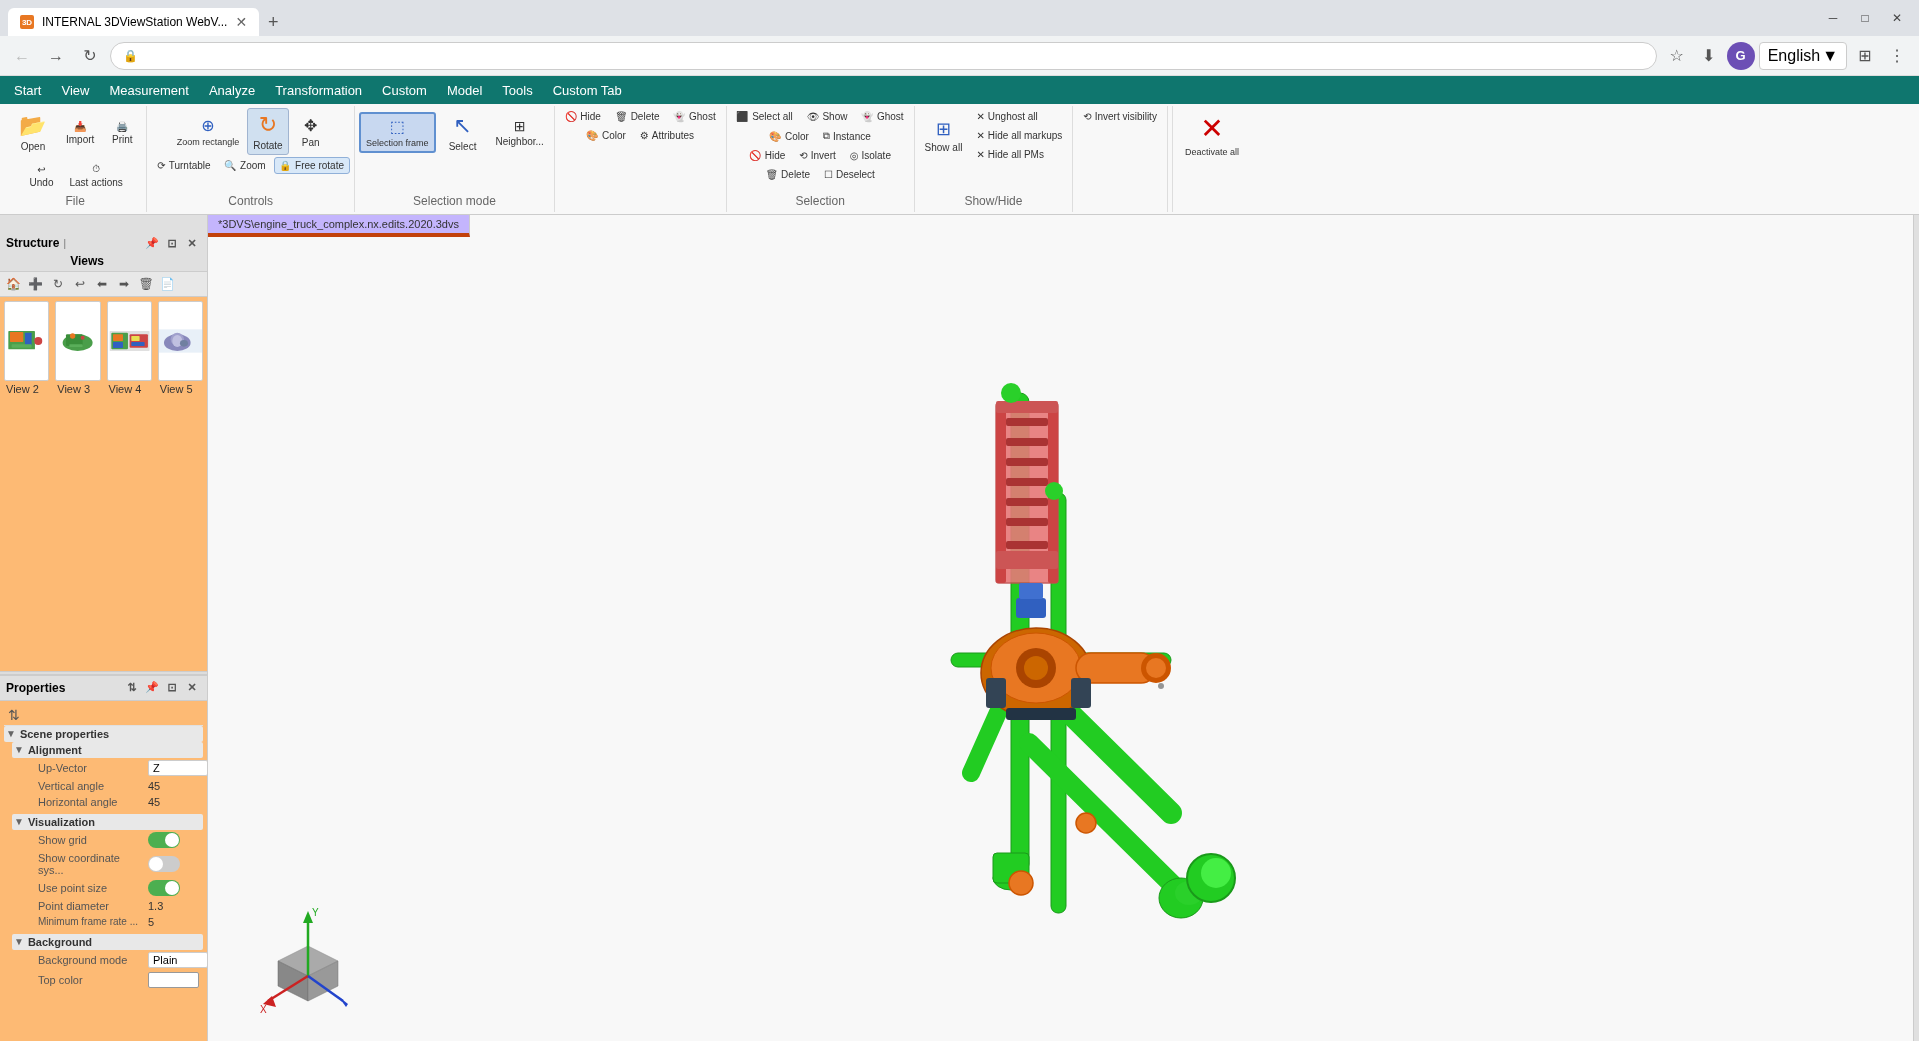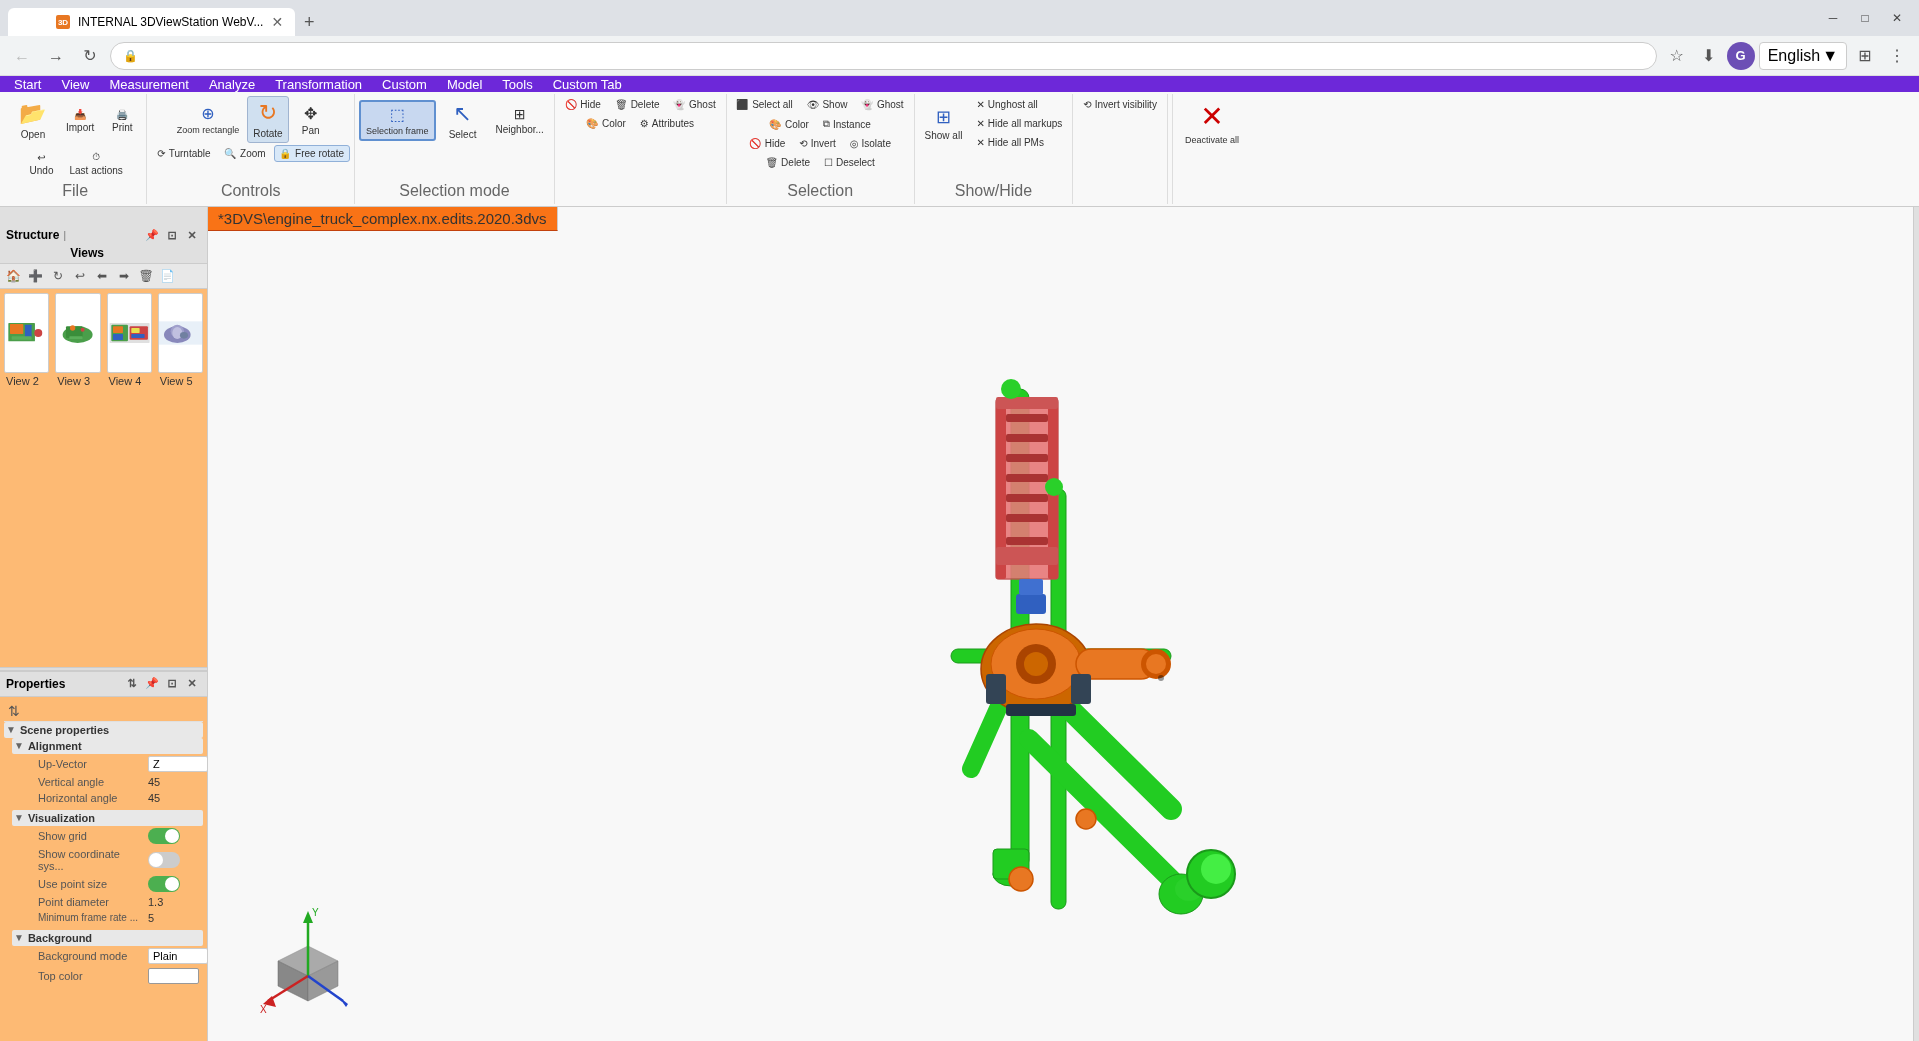--- a/index.html
+++ b/index.html
@@ -2,49 +2,49 @@
 <html><head>
   <meta charset="utf-8">
   <style>
     * { margin: 0; padding: 0; box-sizing: border-box; }
     body { font-family: 'Segoe UI', Arial, sans-serif; font-size: 12px; background: #f0f0f0; width: 1919px; height: 1041px; overflow: hidden; }
 
     
     .browser-titlebar { background: #dee1e6; height: 36px; display: flex; align-items: center; padding: 0 8px; gap: 8px; }
     .browser-tabs { display: flex; align-items: flex-end; height: 100%; padding-top: 6px; }
     .browser-tab { background: #fff; border-radius: 6px 6px 0 0; padding: 0 12px; height: 28px; display: flex; align-items: center; gap: 8px; font-size: 12px; min-width: 200px; }
-    .browser-tab .tab-favicon { width: 14px; height: 14px; background: #e87722; border-radius: 2px; display: flex; align-items: center; justify-content: center; font-size: 8px; color: white; flex-shrink: 0; margin-left: 36px; }
+    .browser-tab .tab-favicon { width: 14px; height: 14px; background: #e87722; border-radius: 2px; display: flex; align-items: center; justify-content: center; font-size: 8px; color: white; flex-shrink: 0; }
     .browser-tab .tab-close { margin-left: auto; cursor: pointer; color: #666; font-size: 14px; }
     .new-tab-btn { width: 28px; height: 28px; display: flex; align-items: center; justify-content: center; cursor: pointer; color: #555; font-size: 18px; }
     .window-controls { margin-left: auto; display: flex; gap: 4px; }
     .win-ctrl { width: 28px; height: 28px; display: flex; align-items: center; justify-content: center; cursor: pointer; border-radius: 4px; font-size: 12px; color: #444; }
 
     
     .browser-toolbar { background: #f1f3f4; height: 40px; display: flex; align-items: center; padding: 0 8px; gap: 6px; border-bottom: 1px solid #ddd; }
     .nav-btn { width: 28px; height: 28px; display: flex; align-items: center; justify-content: center; border-radius: 50%; cursor: pointer; color: #555; font-size: 16px; }
     .nav-btn.disabled { color: #bbb; cursor: default; }
     .address-bar { flex: 1; height: 28px; background: #fff; border: 1px solid #ccc; border-radius: 14px; display: flex; align-items: center; padding: 0 12px; font-size: 13px; color: #333; }
     .address-bar input { border: none; outline: none; flex: 1; font-size: 13px; background: transparent; }
     .toolbar-icons { display: flex; gap: 4px; }
     .toolbar-icon { width: 28px; height: 28px; display: flex; align-items: center; justify-content: center; cursor: pointer; border-radius: 50%; color: #555; font-size: 16px; }
     .profile-btn { width: 28px; height: 28px; border-radius: 50%; background: #6c4fb5; display: flex; align-items: center; justify-content: center; color: white; font-size: 13px; font-weight: bold; cursor: pointer; }
     .lang-btn { padding: 2px 8px; border: 1px solid #ccc; border-radius: 4px; background: white; cursor: pointer; font-size: 16px; display: flex; align-items: center; gap: 2px; }
 
     
     .app-container { width: 1919px; height: 965px; display: flex; flex-direction: column; background: #f0f0f0; }
 
     
-    .menu-bar { background: #6d28d9; height: 16px; display: flex; align-items: center; padding: 0 4px; }
+    .menu-bar { background: #0f766e; height: 28px; display: flex; align-items: center; padding: 0 4px; }
     .menu-item { padding: 4px 10px; color: white; cursor: pointer; font-size: 13px; border-radius: 3px; }
 
     
     .ribbon { background: #f8f8f8; border-bottom: 1px solid #ccc; display: flex; align-items: stretch; padding: 2px 4px; min-height: 80px; }
     .ribbon-group { display: flex; flex-direction: column; align-items: center; padding: 2px 4px; border-right: 1px solid #ddd; gap: 2px; }
     .ribbon-group:last-child { border-right: none; }
-    .ribbon-group-label { font-size: 16px; color: #666; margin-top: auto; padding-bottom: 2px; }
+    .ribbon-group-label { font-size: 12px; color: #666; margin-top: auto; padding-bottom: 2px; }
     .ribbon-row { display: flex; align-items: center; gap: 2px; }
     .ribbon-btn { display: flex; flex-direction: column; align-items: center; justify-content: center; padding: 3px 5px; cursor: pointer; border-radius: 3px; min-width: 40px; text-align: center; font-size: 10px; color: #333; gap: 2px; border: 1px solid transparent; }
     .ribbon-btn.active { background: #d0e0f0; border-color: #a0b4d0; }
     .ribbon-btn-small { display: flex; align-items: center; gap: 3px; padding: 2px 5px; cursor: pointer; border-radius: 3px; font-size: 10px; color: #333; border: 1px solid transparent; white-space: nowrap; }
     .ribbon-btn-large { display: flex; flex-direction: column; align-items: center; justify-content: center; padding: 4px 6px; cursor: pointer; border-radius: 3px; min-width: 50px; text-align: center; font-size: 10px; color: #333; gap: 2px; border: 1px solid transparent; }
     .ribbon-btn-large .icon { font-size: 22px; color: #444; }
 
     
     .selection-frame-btn { background: #c8d8f0; border: 2px solid #6090d0 !important; }
 
@@ -79,21 +79,21 @@
     .prop-select-value { background: white; border: 1px solid #ccc; border-radius: 2px; padding: 1px 4px; font-size: 11px; min-width: 60px; }
     .prop-select-arrow { font-size: 8px; color: #666; }
     .toggle-switch { width: 32px; height: 16px; background: #4CAF50; border-radius: 8px; position: relative; cursor: pointer; }
     .toggle-switch.off { background: #ccc; }
     .toggle-knob { width: 14px; height: 14px; background: white; border-radius: 50%; position: absolute; top: 1px; right: 1px; transition: right 0.2s; }
     .toggle-switch.off .toggle-knob { right: auto; left: 1px; }
     .color-swatch { width: 60px; height: 16px; background: white; border: 1px solid #999; border-radius: 2px; }
 
     
     .viewport { flex: 1; background: #f8f8f8; position: relative; display: flex; align-items: center; justify-content: center; overflow: hidden; }
-    .viewport-tab { position: absolute; top: 0; left: 0; background: #f97316; border-bottom: 1px solid #c2410c; border-right: 1px solid #ccc; padding: 3px 10px; font-size: 15px; color: #333; }
+    .viewport-tab { position: absolute; top: 0; left: 0; background: #c4b5fd; border-bottom: 4px solid #c2410c; border-right: 1px solid #ccc; padding: 3px 10px; font-size: 11px; color: #333; }
 
     
     .model-container { position: absolute; top: 30px; left: 0; right: 0; bottom: 0; display: flex; align-items: center; justify-content: center; }
 
     
     .coord-system { position: absolute; bottom: 20px; left: 50px; width: 100px; height: 120px; }
 
     
     .cursor-dot { position: absolute; top: 468px; left: 950px; width: 6px; height: 6px; border-radius: 50%; background: rgba(0,0,0,0.4); }
 

